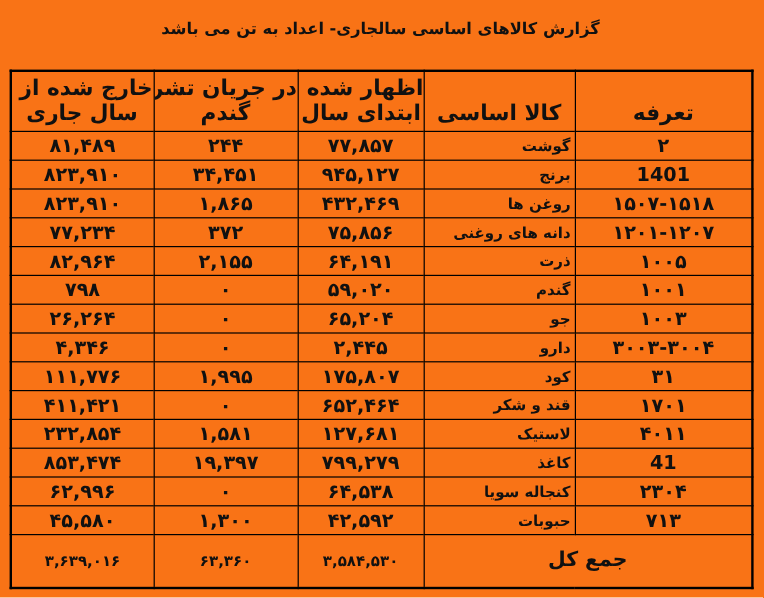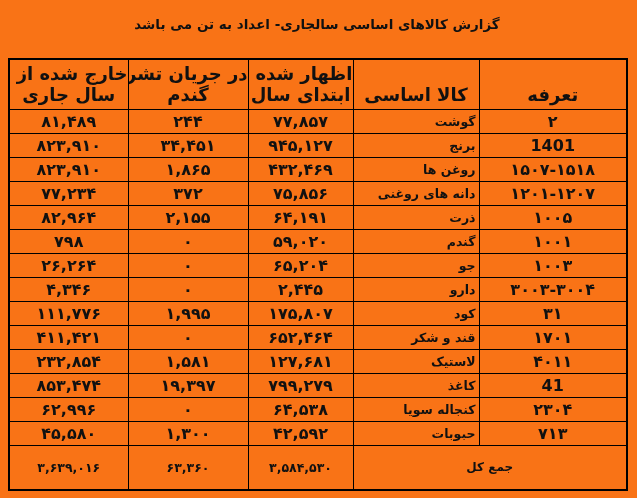--- a/index.html
+++ b/index.html
@@ -53,21 +53,21 @@
   td.commodity {
     text-align: right;
     padding-right: 3px;
     font-size: 12.5px;
     vertical-align: middle;
     margin-left: 21px;
   }
   tfoot td.num { font-size: 12.5px; text-align: center; }
   tfoot td.total-label {
     text-align: center;
-    font-size: 12px;
+    font-size: 17px;
     vertical-align: middle;
   }
 </style>
 </head>
 <body>
 
 <div class="page">
 
   <div class="title">گزارش کالاهای اساسی سالجاری- اعداد به تن می باشد</div>
 

